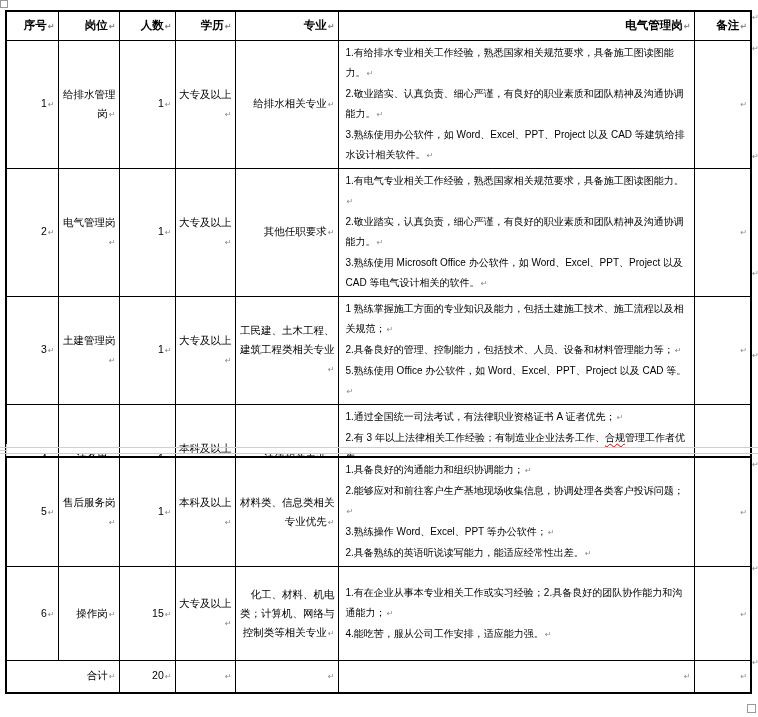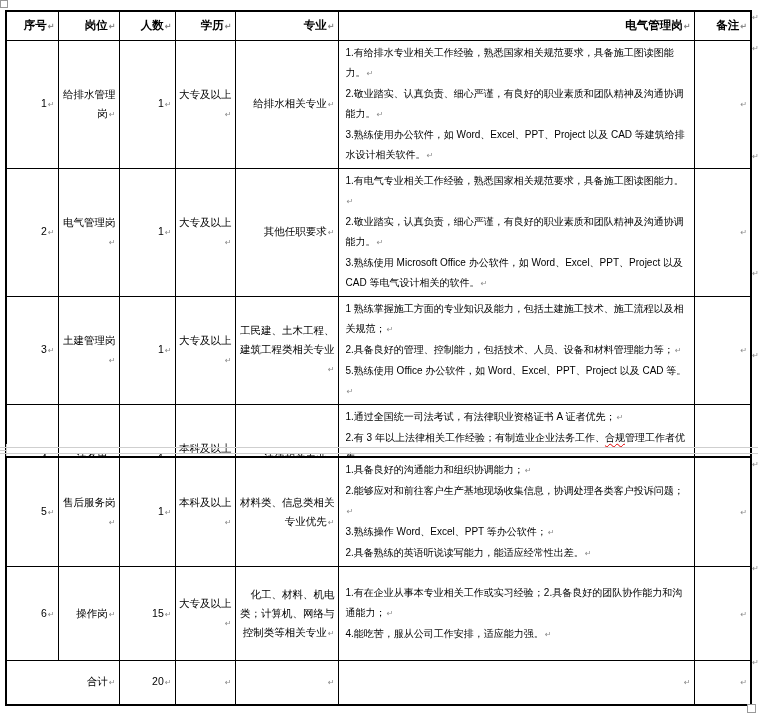--- a/index.html
+++ b/index.html
@@ -164,21 +164,21 @@
       <td><span>15</span><span class="pm">↵</span></td>
       <td><span>大专及以上</span><span class="pm">↵</span></td>
       <td><span>化工、材料、机电类；计算机、网络与控制类等相关专业</span><span class="pm">↵</span></td>
       <td class="req-cell">
         <div class="p"><span>1.有在企业从事本专业相关工作或实习经验；2.具备良好的团队协作能力和沟通能力；</span><span class="pm">↵</span></div>
         <div class="p"><span>4.能吃苦，服从公司工作安排，适应能力强。</span><span class="pm">↵</span></div>
       </td>
       <td><span class="pm-only">↵</span></td>
     </tr>
 
-    <tr style="height:44px">
+    <tr style="height:32px">
       <td colspan="2"><span>合计</span><span class="pm">↵</span></td>
       <td><span>20</span><span class="pm">↵</span></td>
       <td><span class="pm-only">↵</span></td>
       <td><span class="pm-only">↵</span></td>
       <td><span class="pm-only">↵</span></td>
       <td><span class="pm-only">↵</span></td>
     </tr>
   </tbody>
     </table>
 

